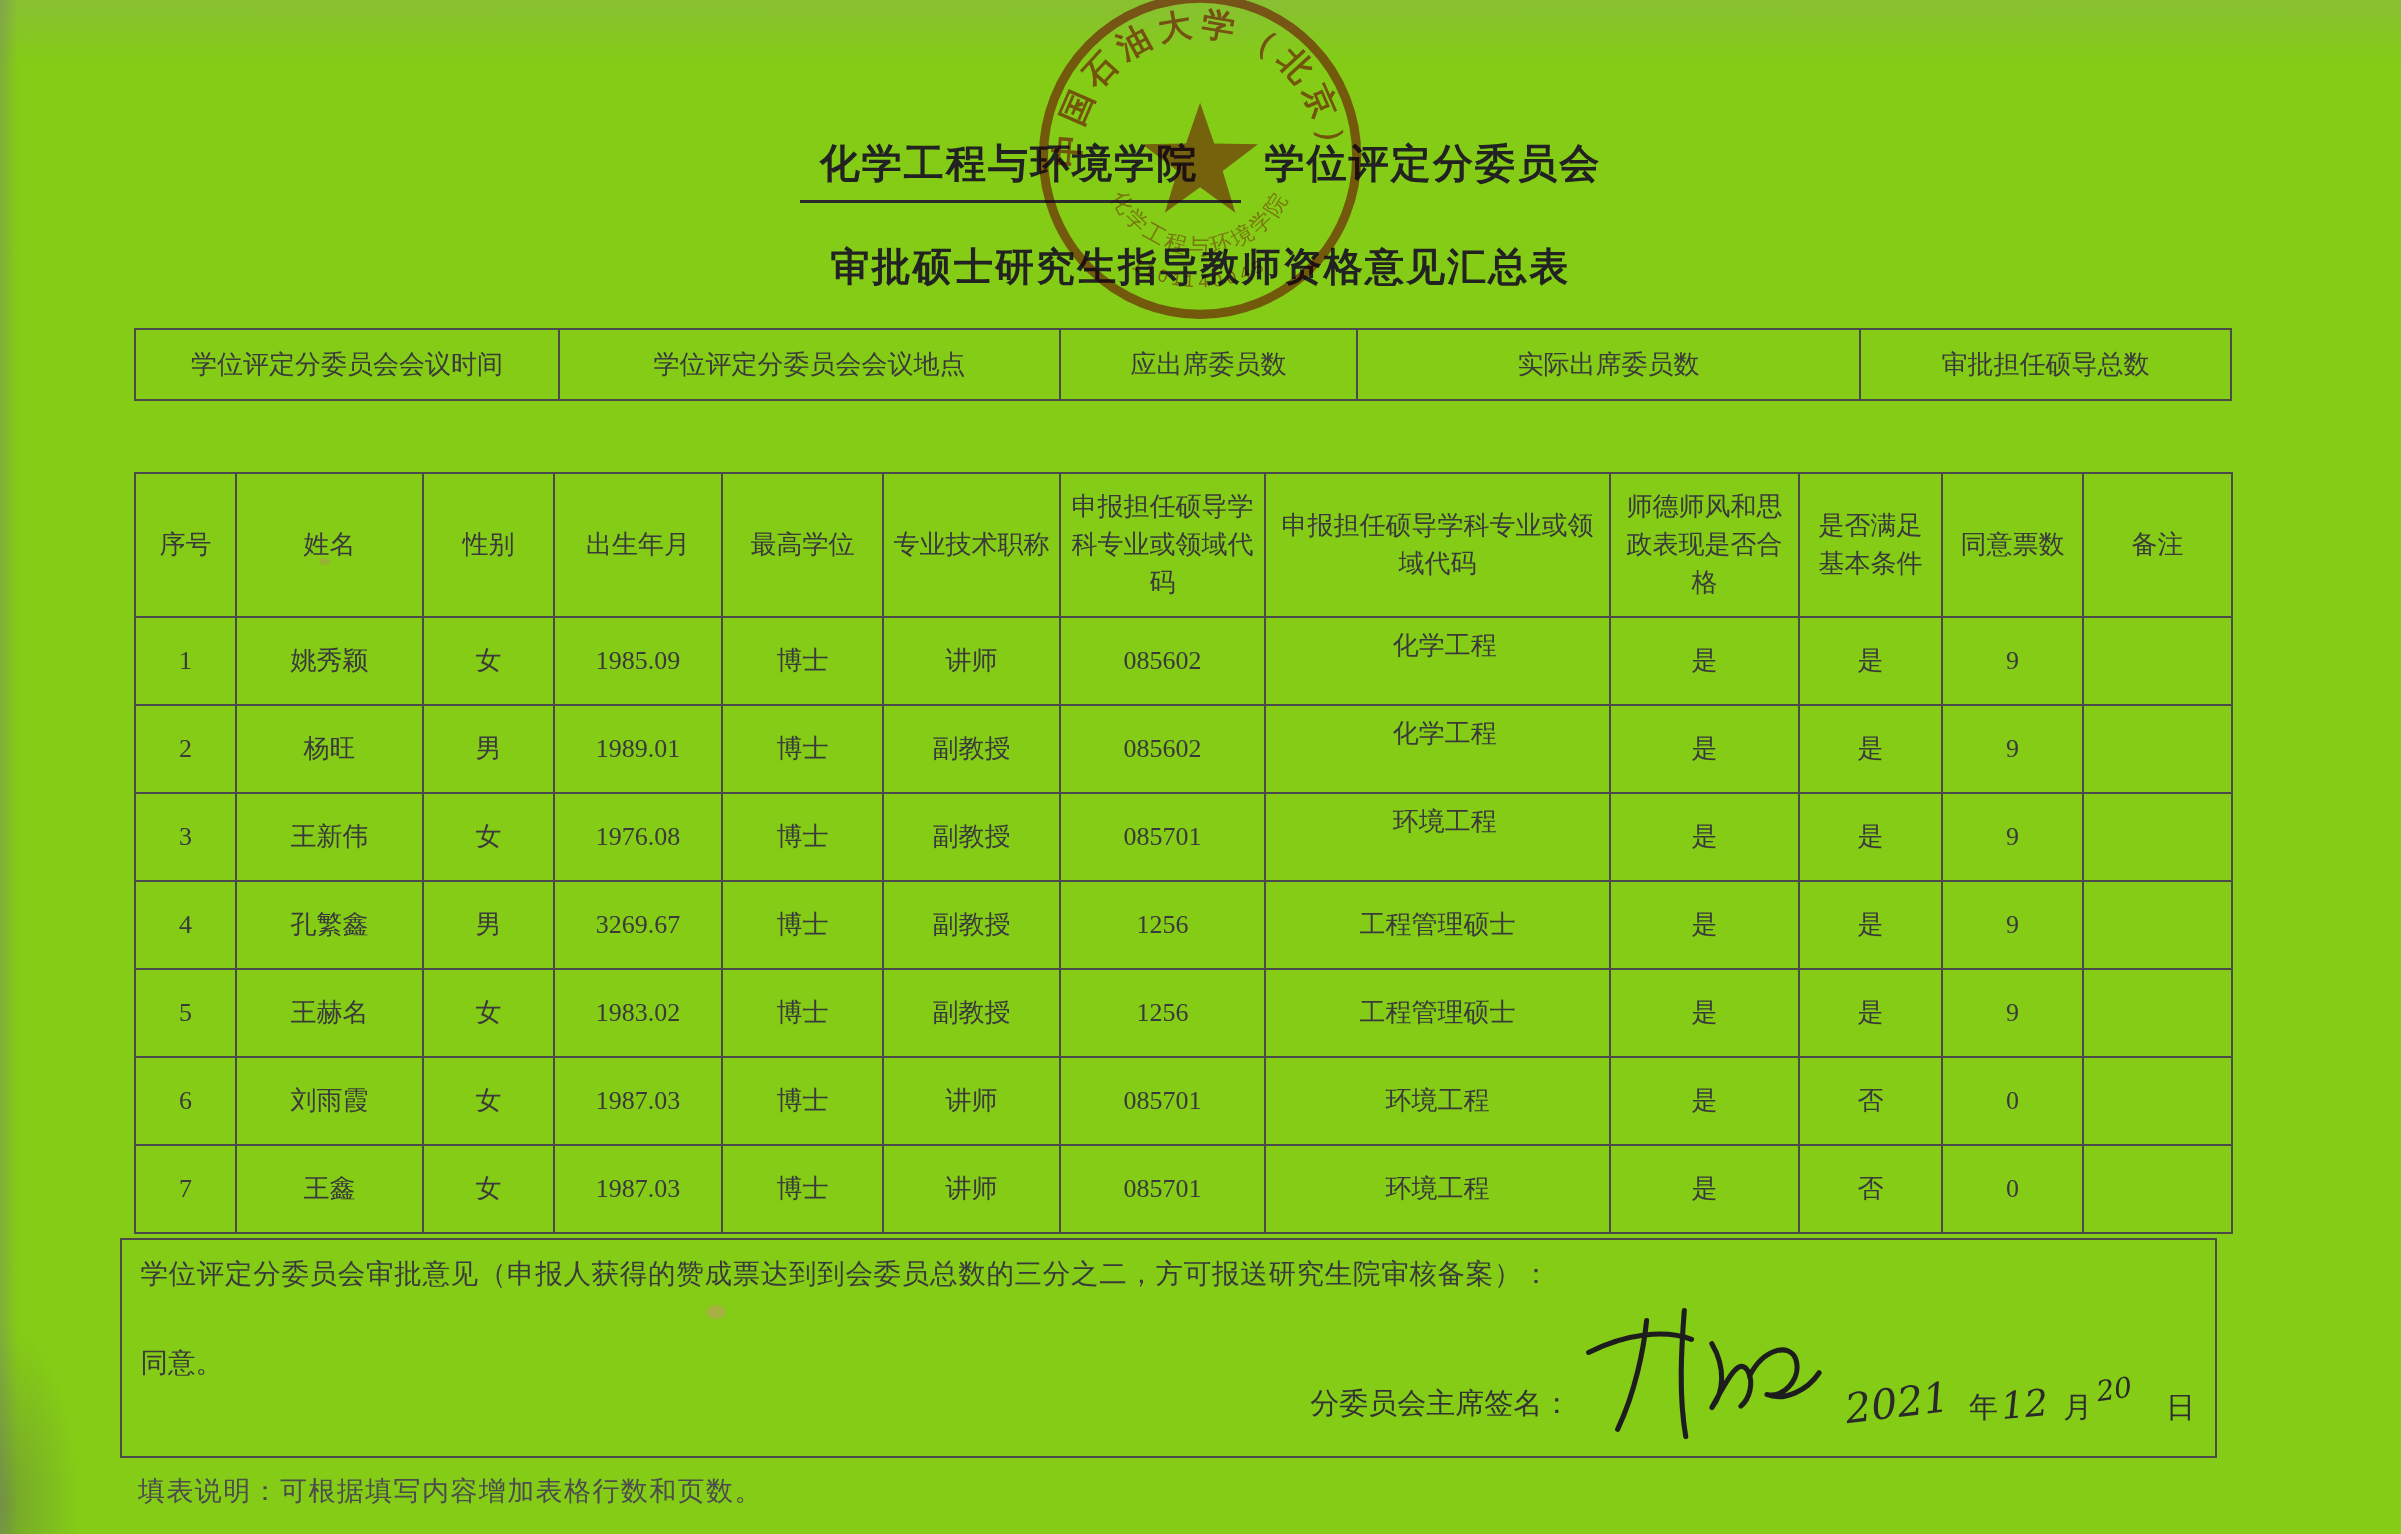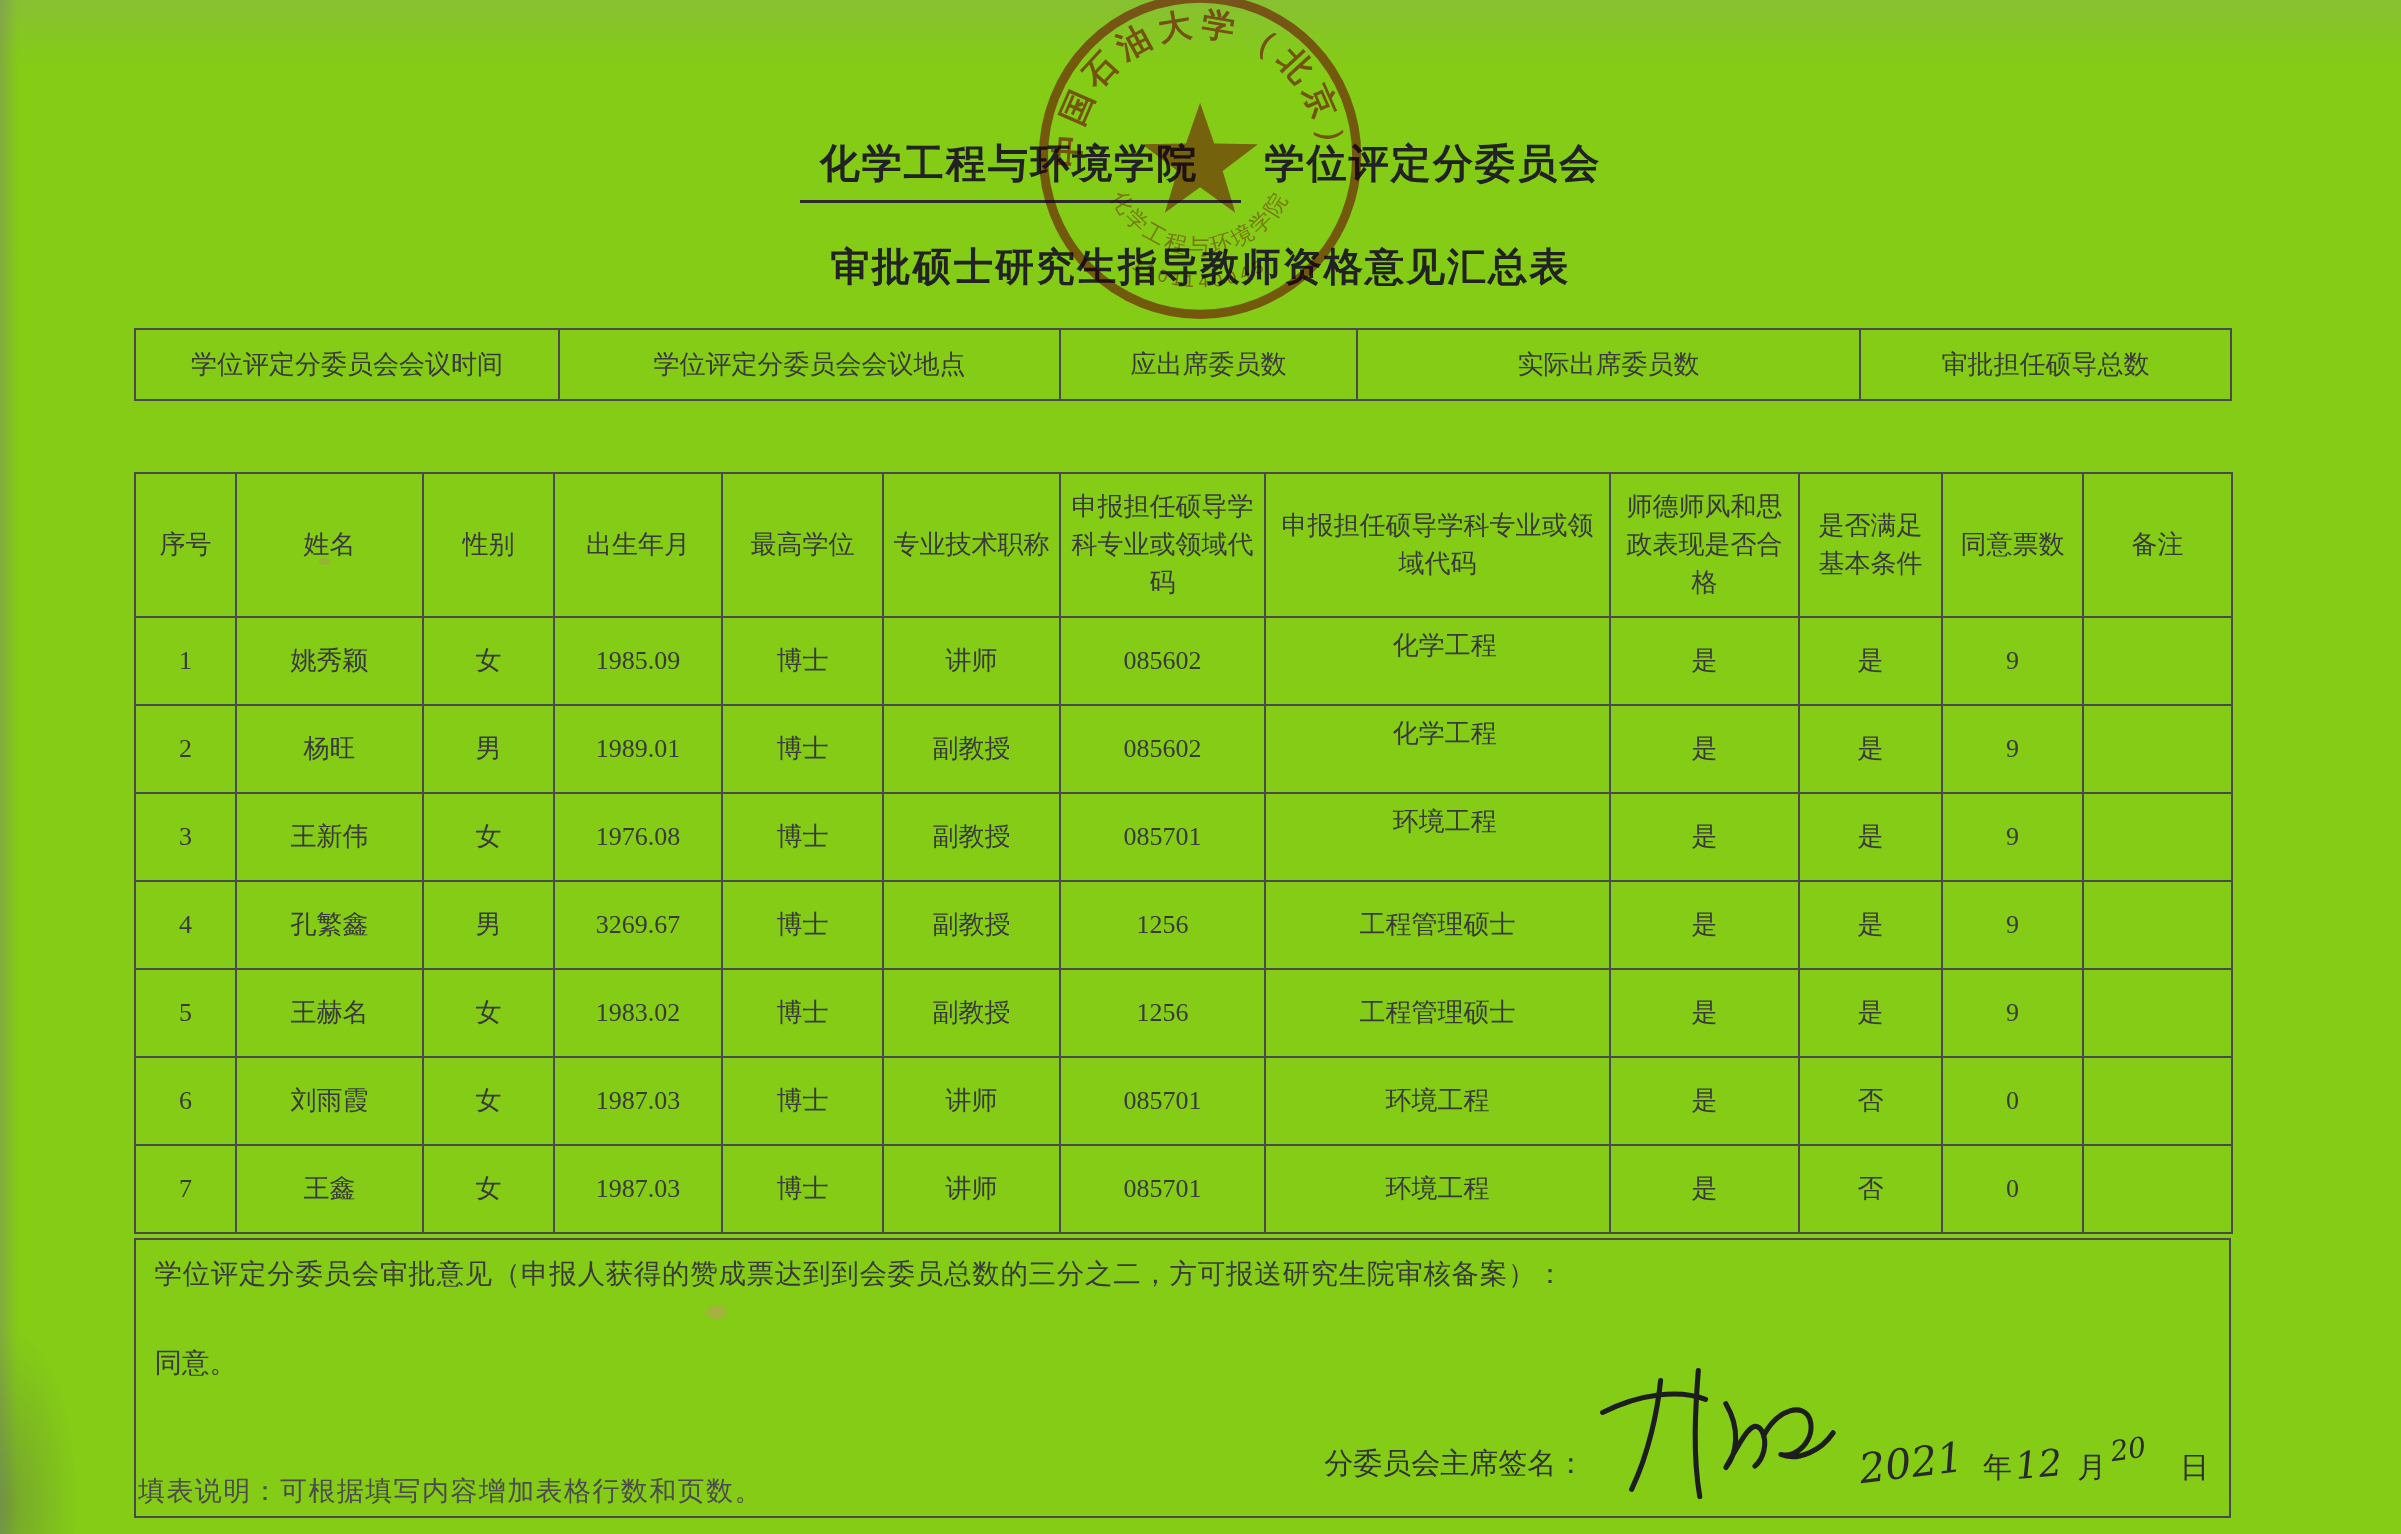--- a/index.html
+++ b/index.html
@@ -34,21 +34,21 @@
             font-size:26px;color:#3a3a3a;text-align:center;z-index:1;}
   table.tbl td,table.tbl th{border:2.1px solid #4a4a4a;vertical-align:middle;padding:2.8px 5.6px;
             font-weight:normal;line-height:1.45;overflow:hidden;}
   .meta{top:328px;}
   .meta tr{height:71px;margin-left:28px;}
   .main{top:472px;font-size:27px;}
   .main tr.hdr{height:144px;}
   .main tr.row{height:88px;}
   .main td.vtop{vertical-align:top;padding-top:8.5px;padding-left:20px;}
 
-  .opinion{position:absolute;left:134px;top:1238px;width:2097px;height:280px;
+  .opinion{position:absolute;left:120px;top:1238px;width:2097px;height:220px;
            border:2.1px solid #4a4a4a;box-sizing:border-box;background:transparent;z-index:1;}
   .op-label{position:absolute;left:18.4px;top:15.5px;font-size:27.5px;color:#3a3a3a;letter-spacing:0.7px;}
   .op-decision{position:absolute;left:18.4px;top:105px;font-size:27.5px;color:#3a3a3a;}
   .sig-row{position:absolute;right:20px;bottom:28px;display:flex;align-items:center;}
   .sig-label{font-size:29px;color:#333;}
   svg.sig{width:261px;height:141px;margin:-85px 2.8px -25.4px 5.6px;flex:none;}
   .date{display:flex;align-items:baseline;font-size:29px;color:#2f2f2f;margin-left:4.2px;}
   .hand{font-family:"DejaVu Serif",serif;font-style:italic;color:#2a2a2a;}
   .h-year{font-size:41px;transform:rotate(-7deg);margin-right:15.5px;}
   .h-month{font-size:37px;transform:rotate(-5deg);margin-left:2.8px;}

